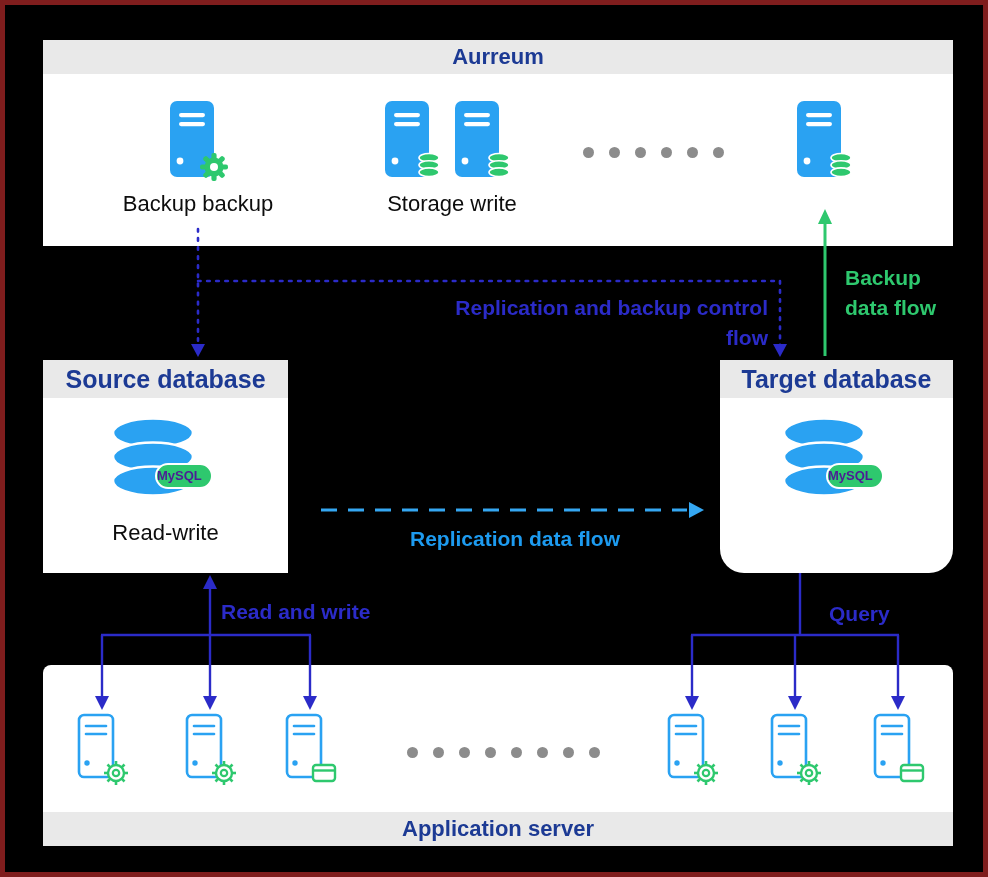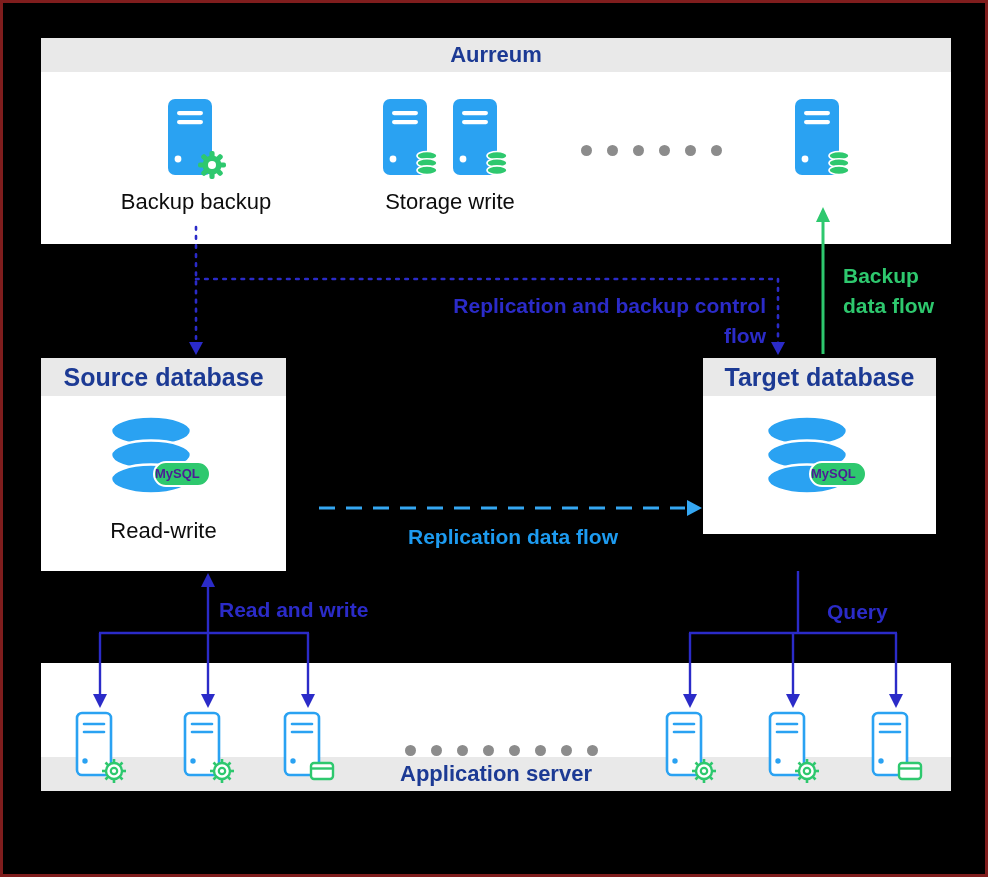--- a/index.html
+++ b/index.html
@@ -1,33 +1,33 @@
 <!DOCTYPE html>
 <html style="--navy: #1c3a94; --flow_blue: #2b2bc8; --green: #2ec86e; --light_blue: #1d9bf0; --icon_blue: #2aa2f2; --dot_gray: #8c8c8c; --header_bg: #e9e9e9;"><head>
 <meta charset="utf-8">
 <style>
   * { margin:0; padding:0; box-sizing:border-box; }
   html,body { background:#000; }
   body { font-family:"Liberation Sans","DejaVu Sans",sans-serif; }
 
   .canvas { position:relative; width:988px; height:877px; background:#000;
-            border:3px solid #7f1d1d; overflow:hidden;padding-left:36px; }
+            border:5px solid #7f1d1d; overflow:hidden;padding-left:36px; }
 
   .box { position:absolute; background:#fff; z-index:1; }
   .box-header { position:absolute; left:0; right:0; top:0;
                 background:var(--header_bg,#e9e9e9); color:var(--navy,#1c3a94);
                 font-weight:bold; text-align:center; font-size:22px; }
   .box-header.bottom { top:auto; bottom:0; }
 
   .aurreum-box   { left:38px;  top:35px;  width:910px; height:206px; }
   .aurreum-box .box-header { height:34px; line-height:34px; }
   .source-box    { left:38px;  top:355px; width:245px; height:213px; }
-  .target-box    { left:700px; top:355px; width:233px; height:176px; }
+  .target-box    { left:715px; top:355px; width:233px; height:213px;border-radius:24px; }
   .source-box .box-header, .target-box .box-header { height:38px; line-height:38px; font-size:25px; }
-  .appserver-box { left:38px;  top:660px; width:910px; height:128px; }
+  .appserver-box { left:38px;  top:660px; width:910px; height:181px;border-radius:8px; }
   .appserver-box .box-header { height:34px; line-height:34px; }
 
   .abs { position:absolute; }
   .icon-label { position:absolute; text-align:center; font-size:22px; color:#0d0d0d; }
 
   .dots { position:absolute; display:flex; gap:15px; }
   .dots span { width:11px; height:11px; border-radius:50%;
                background:var(--dot_gray,#8c8c8c); display:block; }
 
   .mysql-icon { position:absolute; width:112px; height:92px; }

